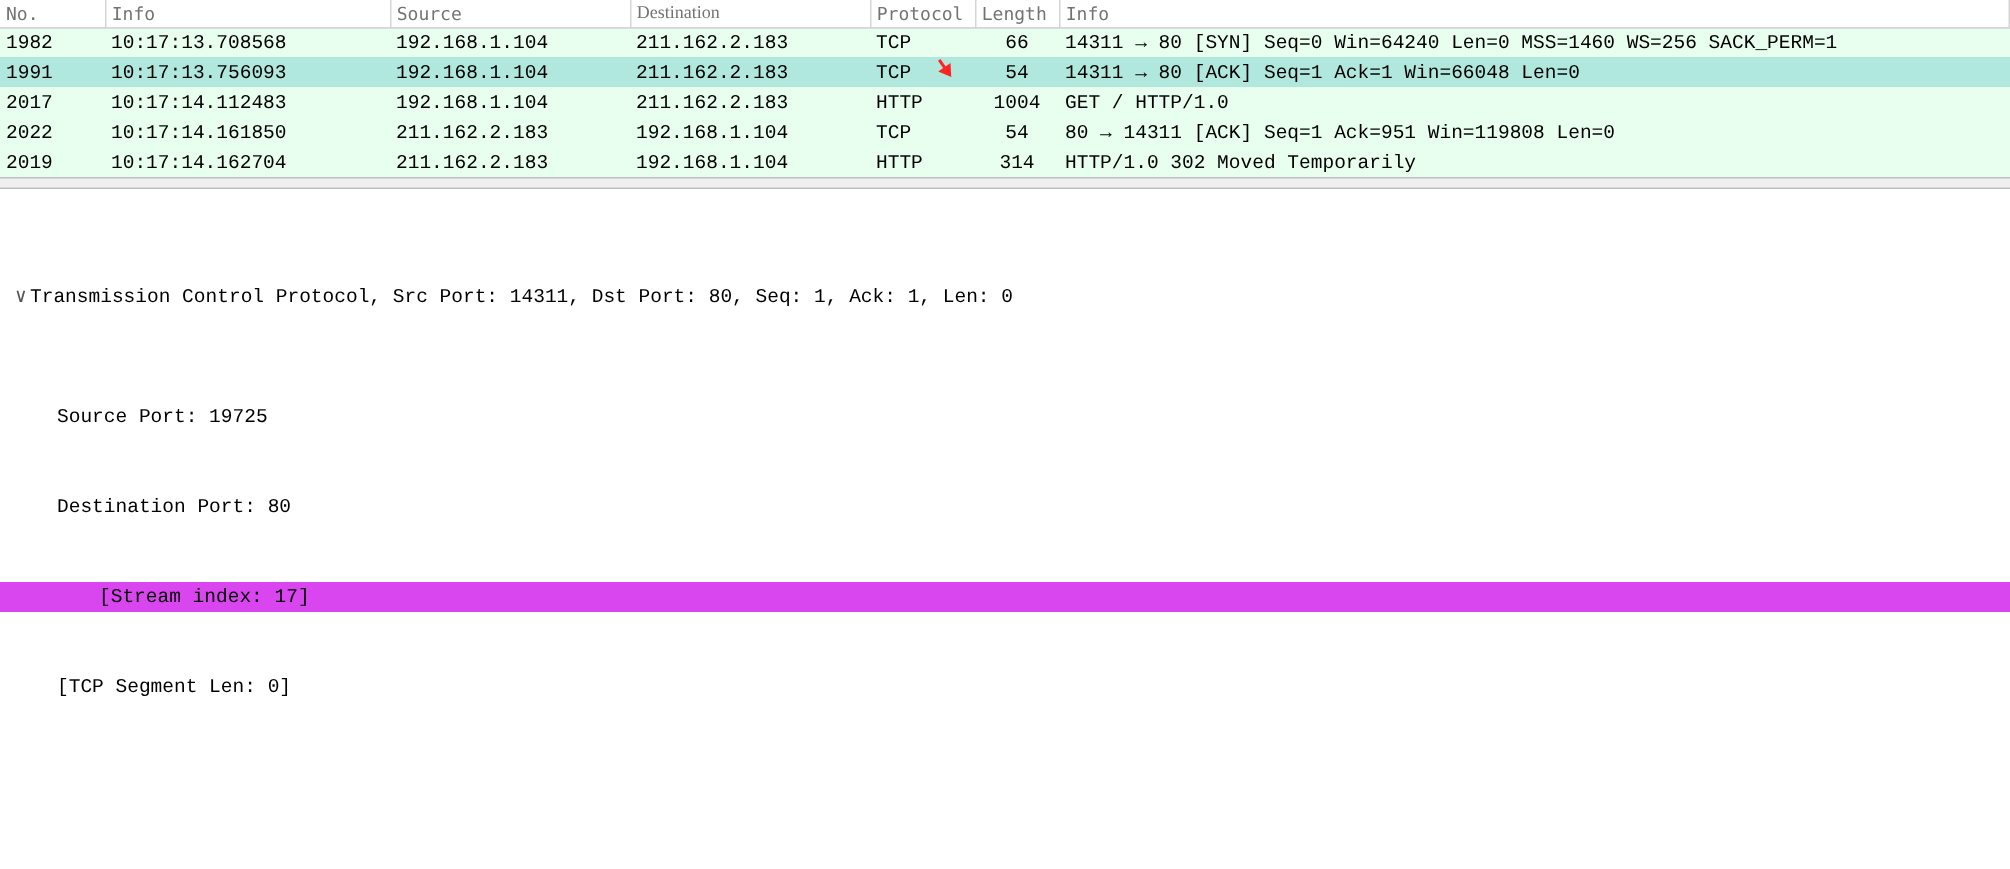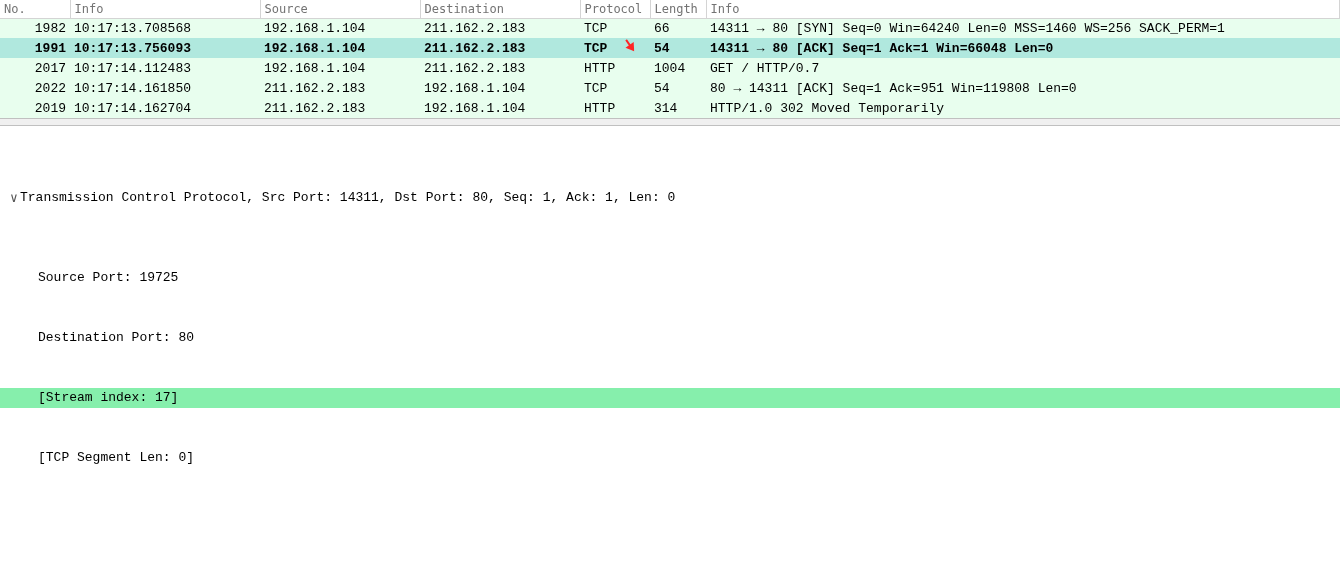--- a/index.html
+++ b/index.html
@@ -30,27 +30,27 @@
   }
   .packet-list td {
     padding: 0 4px;
     font-family: Consolas, "Courier New", monospace;
     font-size: 13px;
     height: 20px;
     white-space: nowrap;
   }
   .row-even  { background: #e8feee; }
   .row-odd   { background: #e8feee; }
-  .row-selected { background: #b0e8de; font-weight: bold; }
-  .col-no     { width: 70px; text-align: right; padding-right: 8px; }
+  .row-selected { background: #b0e8de; }
+  .col-no     { width: 70px; padding-right: 8px; }
   .col-time   { width: 190px; }
   .col-src    { width: 160px; margin-left: 40px; }
-  .col-dst    { width: 160px; }
+  .col-dst    { width: 160px; font-family: Liberation Serif, serif; }
   .col-proto  { width: 70px; }
-  .col-len    { width: 56px; text-align: left; padding-right: 8px; }
+  .col-len    { width: 56px; text-align: center; padding-right: 8px; }
   .col-info   {  }
   .arrow-red {
     display: inline-block;
     position: relative;
     width: 28px;
     height: 10px;
     vertical-align: middle;
     margin-left: 4px;
   }
   .arrow-red::before {
@@ -110,21 +110,21 @@
     display: inline-block;
     width: 12px;
     text-align: center;
     color: #555;
     cursor: pointer;
     font-family: Consolas, monospace;
   }
   .indent { display: inline-block; }
   .indent.l0 { width: 8px; }
   .indent.l1 { width: 38px; }
-  .hl-stream { background: #86efac; }
+  .hl-stream { background: #d946ef; padding-left: 28px; }
 </style>
 </head>
 <body>
 
 <table class="packet-list">
   <thead>
     <tr>
       <th class="col-no">No.</th>
       <th class="col-time">Info</th>
       <th class="col-src">Source</th>
@@ -153,21 +153,21 @@
         <td class="col-len">54</td>
         <td class="col-info">14311 → 80 [ACK] Seq=1 Ack=1 Win=66048 Len=0</td>
       </tr>
       <tr class="row-odd">
         <td class="col-no">2017</td>
         <td class="col-time">10:17:14.112483</td>
         <td class="col-src">192.168.1.104</td>
         <td class="col-dst">211.162.2.183</td>
         <td class="col-proto">HTTP</td>
         <td class="col-len">1004</td>
-        <td class="col-info">GET / HTTP/0.7</td>
+        <td class="col-info">GET / HTTP/1.0</td>
       </tr>
       <tr class="row-even">
         <td class="col-no">2022</td>
         <td class="col-time">10:17:14.161850</td>
         <td class="col-src">211.162.2.183</td>
         <td class="col-dst">192.168.1.104</td>
         <td class="col-proto">TCP</td>
         <td class="col-len">54</td>
         <td class="col-info">80 → 14311 [ACK] Seq=1 Ack=951 Win=119808 Len=0</td>
       </tr>

